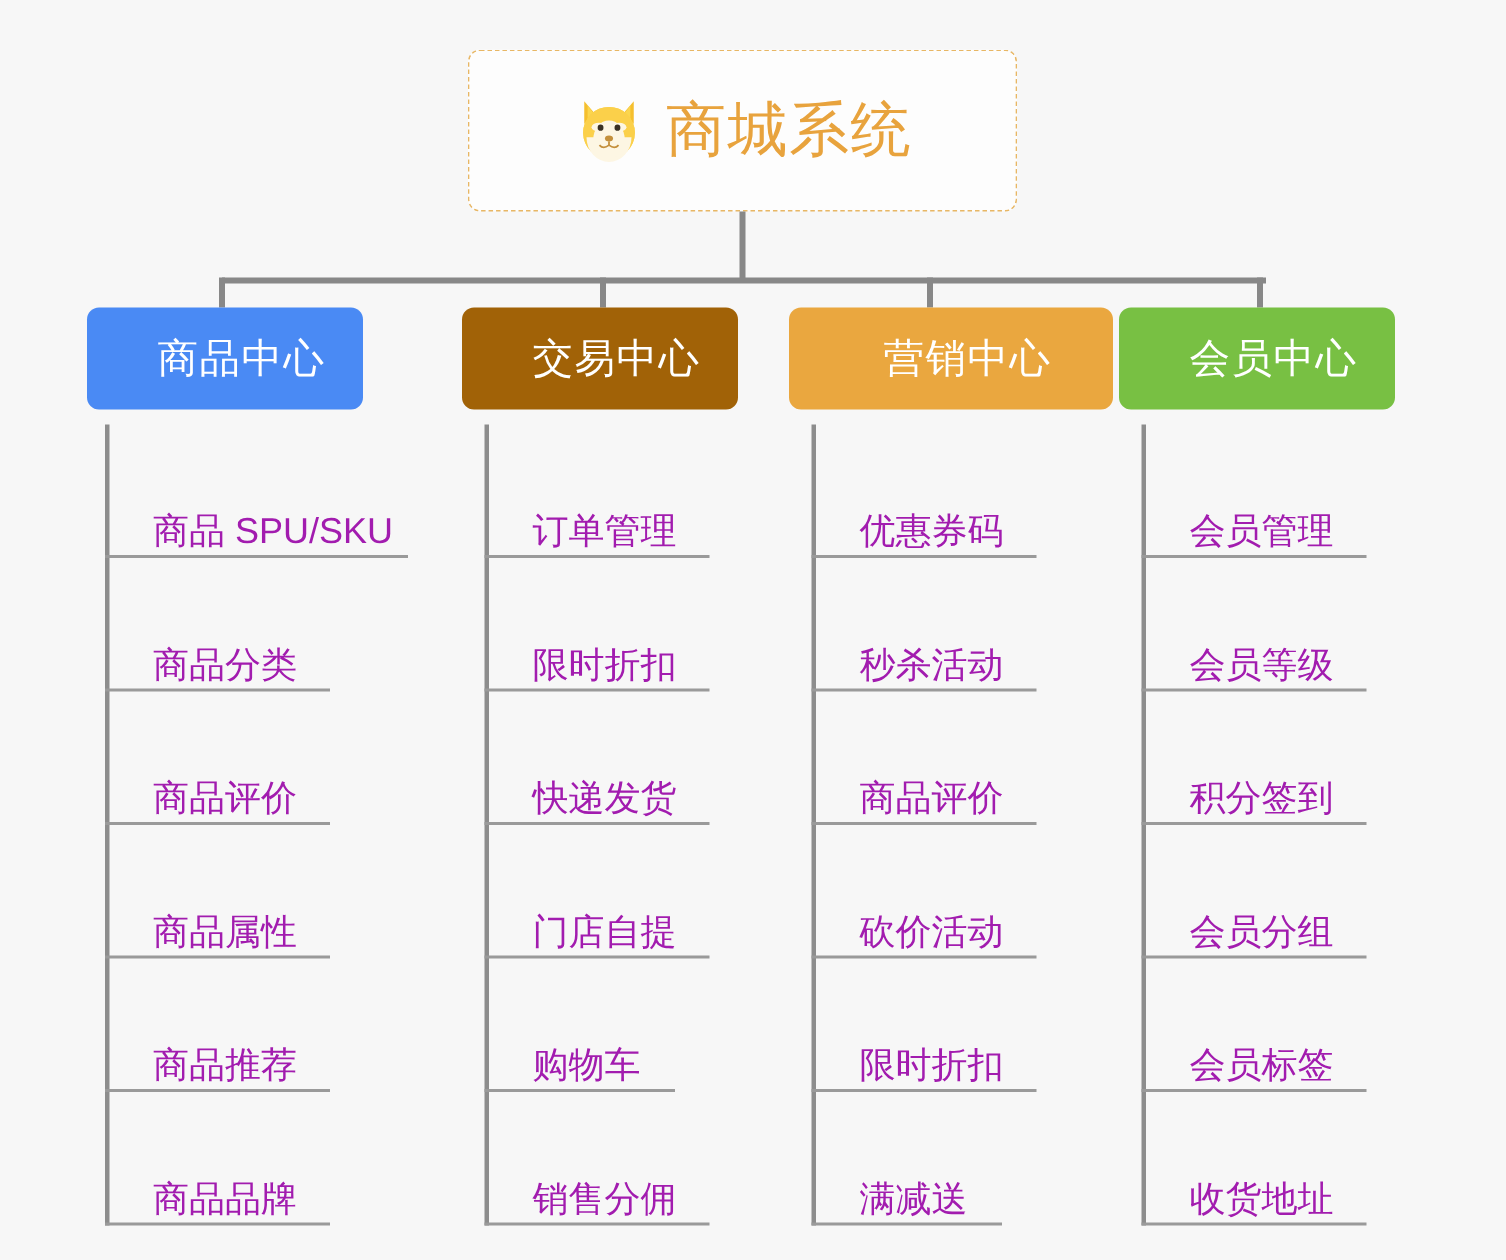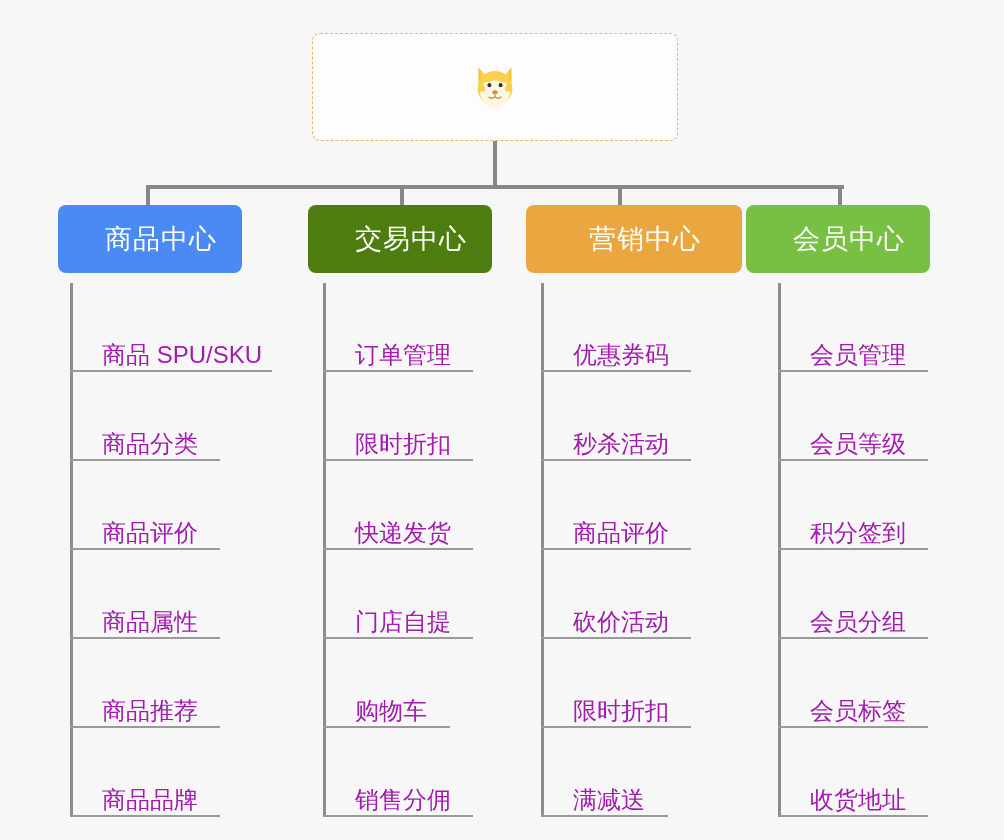--- a/index.html
+++ b/index.html
@@ -132,20 +132,21 @@
       <ellipse cx="32" cy="40" rx="14" ry="17" fill="#fdf6e3"></ellipse>
       <ellipse cx="23" cy="29" rx="6.5" ry="4" fill="#fdf6e3"></ellipse>
       <ellipse cx="41" cy="29" rx="6.5" ry="4" fill="#fdf6e3"></ellipse>
       <ellipse cx="24.5" cy="29.5" rx="2.6" ry="2.8" fill="#3a3124"></ellipse>
       <ellipse cx="39.5" cy="29.5" rx="2.6" ry="2.8" fill="#3a3124"></ellipse>
       <ellipse cx="32" cy="39" rx="3.6" ry="2.6" fill="#c4903c"></ellipse>
       <path d="M32 41.5 L32 45" stroke="#c4903c" stroke-width="1.6" fill="none"></path>
       <path d="M32 45 q-5 4 -8.5 0" stroke="#c4903c" stroke-width="1.6" fill="none"></path>
       <path d="M32 45 q5 4 8.5 0" stroke="#c4903c" stroke-width="1.6" fill="none"></path>
     </svg>
+    <span class="root-title">商城系统</span>
   </div>
 
   <div class="conn conn-v" style="left:493px; top:141px; width:4px; height:46px;"></div>
   <div class="conn conn-h" style="left:148px; top:185px; width:696px; height:4px;"></div>
 
   <div id="dynamic-layer">
       <div class="conn conn-v" style="left: 146px; top: 185px; height: 20px;"></div>
       <div class="cat-box" style="left: 58px; width: 184px; background: rgb(74, 138, 244);">
         <span class="cat-label">商品中心</span>
       </div>
@@ -170,21 +171,21 @@
         <div class="leaf-item">
           <span class="leaf-label">商品推荐</span>
           <div class="leaf-rule" style="width: 150px;"></div>
         </div>
         <div class="leaf-item">
           <span class="leaf-label">商品品牌</span>
           <div class="leaf-rule" style="width: 150px;"></div>
         </div>
       </div>
       <div class="conn conn-v" style="left: 400px; top: 185px; height: 20px;"></div>
-      <div class="cat-box" style="left: 308px; width: 184px; background: #4d7c0f;">
+      <div class="cat-box" style="left: 308px; width: 184px; background: #a16207;">
         <span class="cat-label">交易中心</span>
       </div>
       <div class="leaf-col" style="left: 323px;">
         <div class="leaf-spine" style="height: 534px;"></div>
         <div class="leaf-item">
           <span class="leaf-label">订单管理</span>
           <div class="leaf-rule" style="width: 150px;"></div>
         </div>
         <div class="leaf-item">
           <span class="leaf-label">限时折扣</span>
@@ -235,21 +236,21 @@
         </div>
         <div class="leaf-item">
           <span class="leaf-label">满减送</span>
           <div class="leaf-rule" style="width: 127px;"></div>
         </div>
       </div>
       <div class="conn conn-v" style="left: 838px; top: 185px; height: 20px;"></div>
       <div class="cat-box" style="left: 746px; width: 184px; background: rgb(120, 192, 67); justify-content: center;">
         <span class="cat-label">会员中心</span>
       </div>
-      <div class="leaf-col" style="left: 761px; margin-left: 17px;">
+      <div class="leaf-col" style="left: 761px;">
         <div class="leaf-spine" style="height: 534px;"></div>
         <div class="leaf-item">
           <span class="leaf-label">会员管理</span>
           <div class="leaf-rule" style="width: 150px;"></div>
         </div>
         <div class="leaf-item">
           <span class="leaf-label">会员等级</span>
           <div class="leaf-rule" style="width: 150px;"></div>
         </div>
         <div class="leaf-item">

